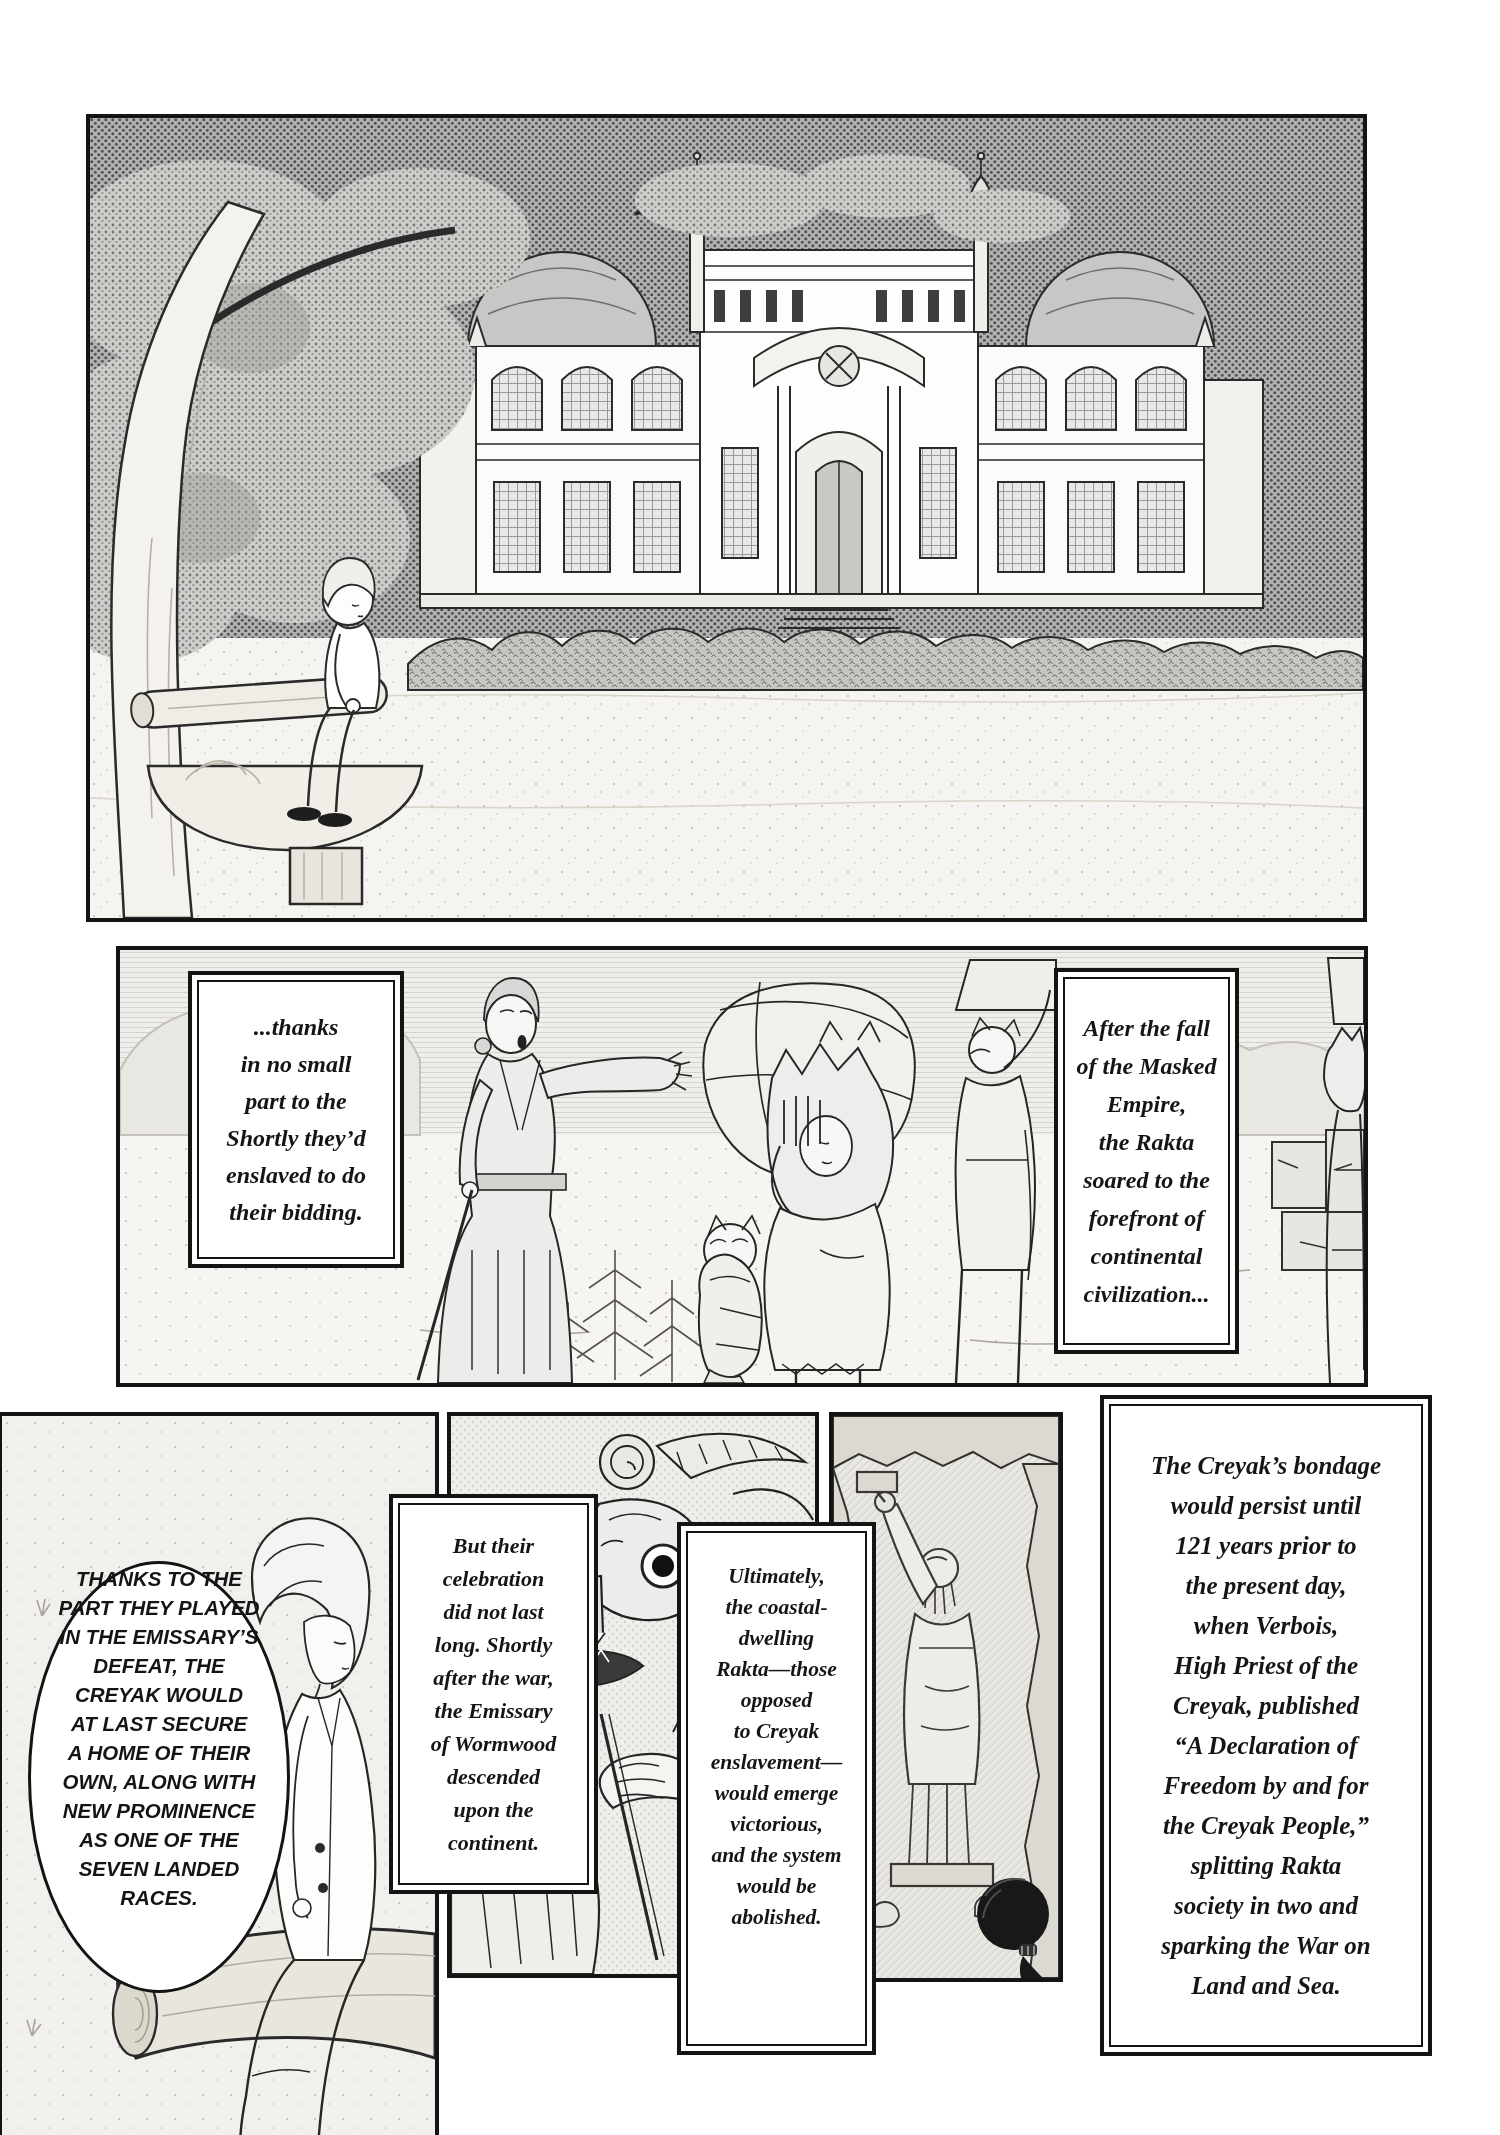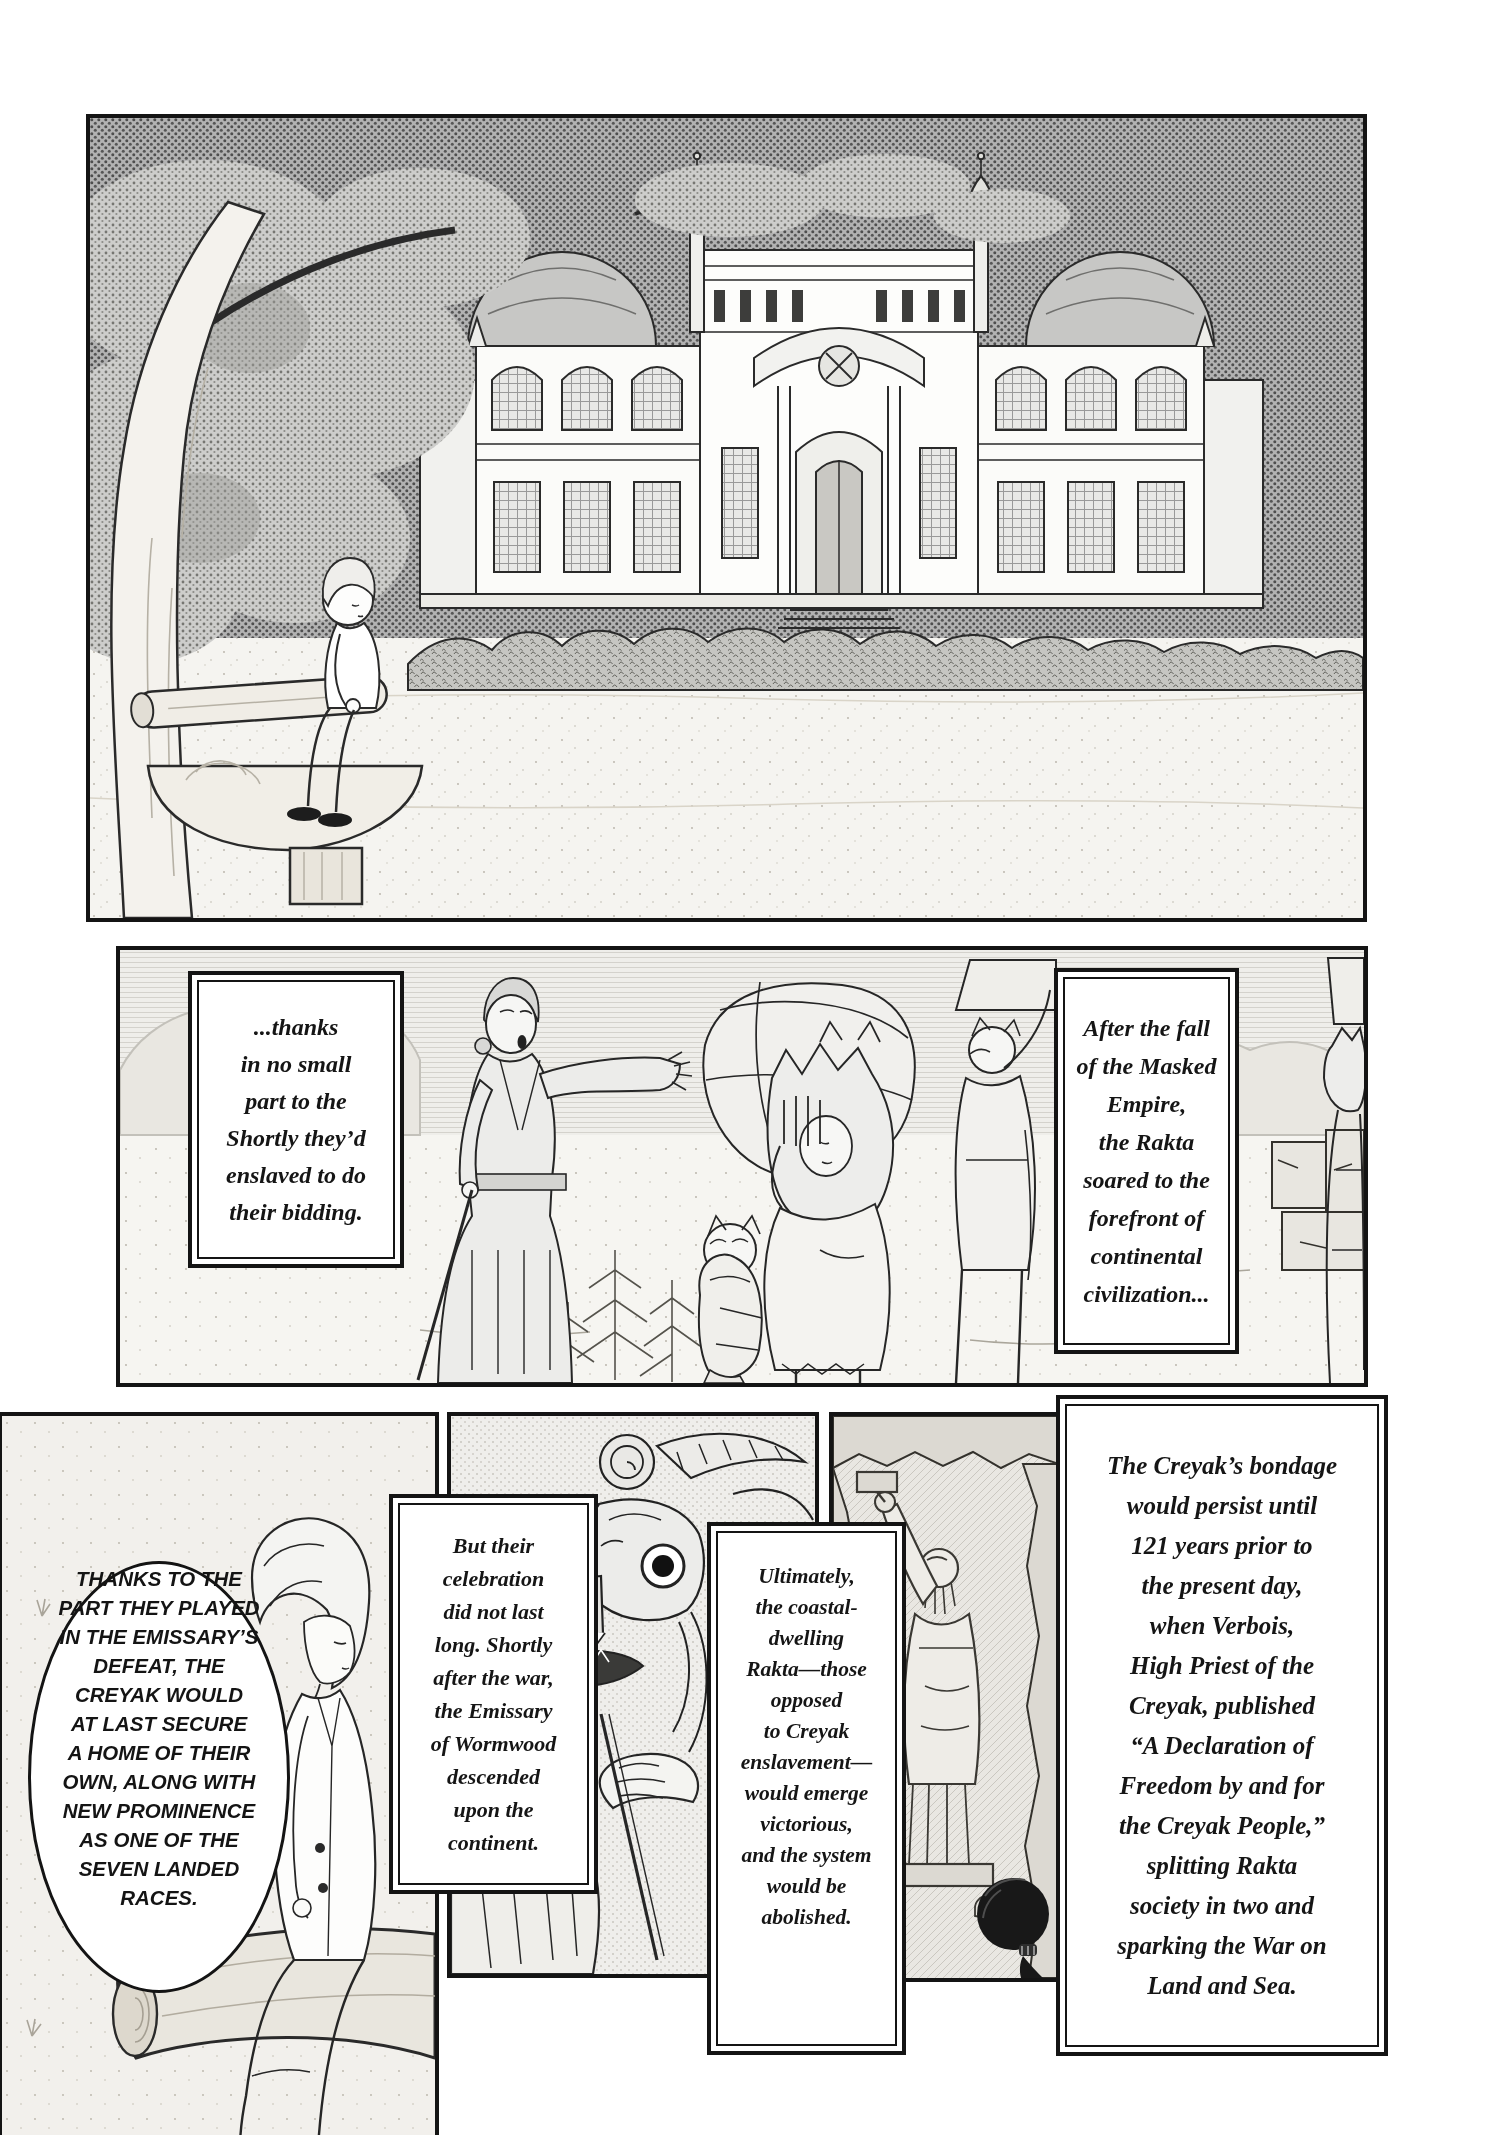--- a/index.html
+++ b/index.html
@@ -438,38 +438,38 @@
 long. Shortly
 after the war,
 the Emissary
 of Wormwood
 descended
 upon the
 continent.</p>
       </div>
   </div>
 
-  <div class="cap" id="cap4" style="left:707px;top:1522px;width:199px;height:533px;">
+  <div class="cap" id="cap4" style="left:677px;top:1522px;width:199px;height:533px;">
     <div class="cap-inner top">
         <p class="cap-text">Ultimately,
 the coastal-
 dwelling
 Rakta—those
 opposed
 to Creyak
 enslavement—
 would emerge
 victorious,
 and the system
 would be
 abolished.</p>
       </div>
   </div>
 
-  <div class="cap" id="cap5" style="left:1056px;top:1395px;width:332px;height:661px;">
+  <div class="cap" id="cap5" style="left:1100px;top:1395px;width:332px;height:661px;">
     <div class="cap-inner">
         <p class="cap-text">The Creyak’s bondage
 would persist until
 121 years prior to
 the present day,
 when Verbois,
 High Priest of the
 Creyak, published
 “A Declaration of
 Freedom by and for

